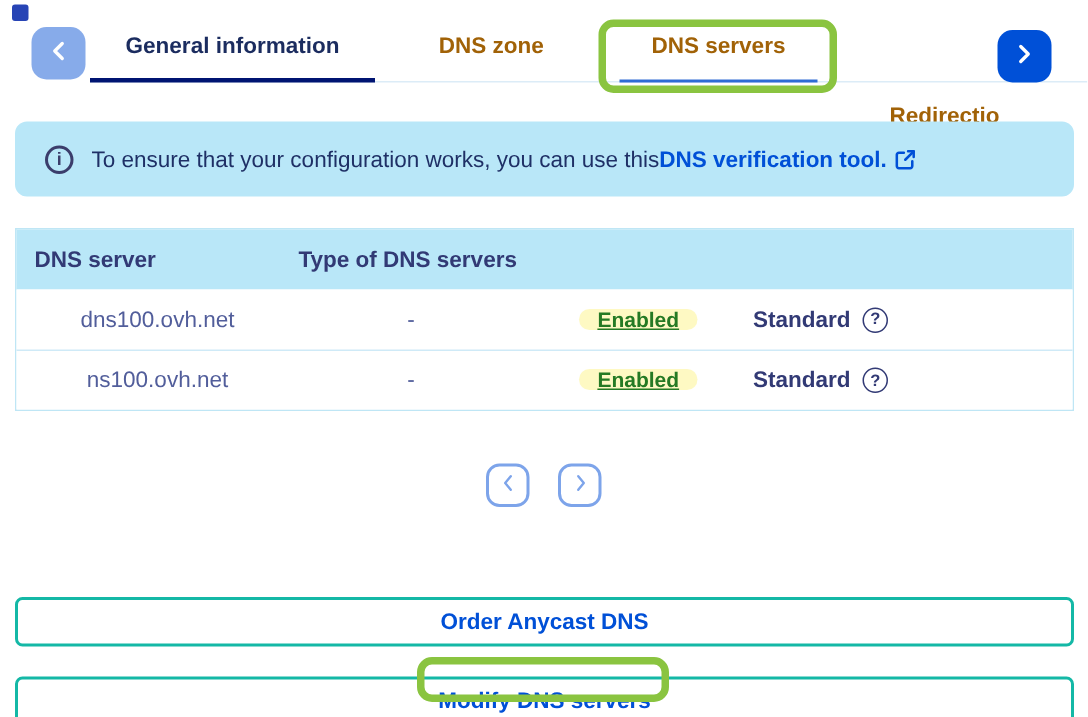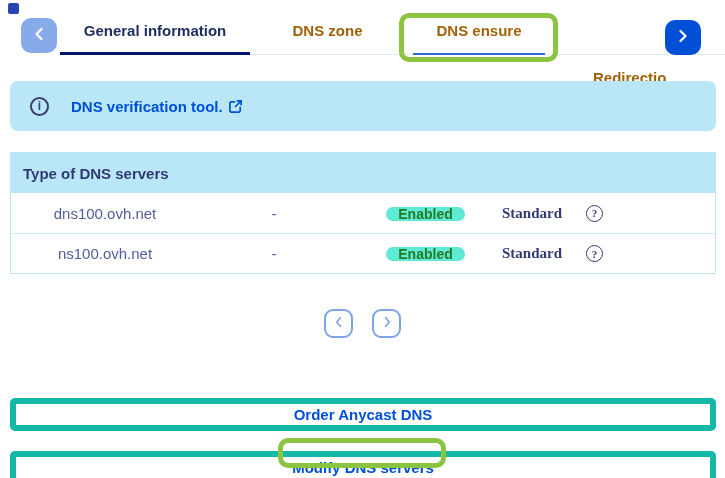--- a/index.html
+++ b/index.html
@@ -41,50 +41,50 @@
 
   
   .banner { position: absolute; left: 10px; top: 81px; width: 706px; height: 50px;
     background: #b9e7f8; border-radius: 8px; display: flex; align-items: center;
     padding-left: 20px; }
   .info-icon { width: 19px; height: 19px; border: 2px solid #3b3d6b; border-radius: 50%;
     color: #3b3d6b; font-size: 12px; font-weight: bold; display: flex; align-items: center;
     justify-content: center; flex-shrink: 0; margin-right: 12px; }
   .banner-text { color: #1f3066; font-size: 15px; }
   .banner-link { color: #0050d7; font-size: 15px; font-weight: bold; text-decoration: none;
-    cursor: pointer; margin-left: 10px; }
+    cursor: pointer; margin-left: 0; }
   .ext-icon { margin-left: 5px; display: inline-flex; cursor: pointer; }
 
   
   .dns-table { position: absolute; left: 10px; top: 152px; width: 706px;
     border: 1px solid #bfe6f5; }
   .trow { display: grid; grid-template-columns: 176px 162px 141px 1fr; height: 40px;
     align-items: center; background: #fff; }
   .thead { background: #b9e7f8; }
   .trow + .trow { border-top: 1px solid #cfeaf7; }
   .thead + .trow { border-top: none; }
   .th { padding-left: 12px; font-size: 15px; font-weight: bold; color: #323a75; }
   .td { padding-left: 12px; font-size: 15px; color: #525e9b; text-align: center; }
-  .td-type { display: flex; align-items: center; gap: 24px; font-weight: bold; color: #323a75; font-family: Liberation Serif, serif; }
-  .badge { display: inline-block; background: #5eead4; color: #257a24; font-weight: bold;
-    font-size: 14px; line-height: 1; padding: 0 12px; border-radius: 13px; }
+  .td-type { display: flex; align-items: center; gap: 8px; font-weight: bold; color: #323a75; }
+  .badge { display: inline-block; background: #fef9c3; color: #257a24; font-weight: bold;
+    font-size: 14px; line-height: 1; padding: 0 12px; border-radius: 13px; text-decoration: underline; }
   .help-icon { width: 17px; height: 17px; border: 1.5px solid #323a75; border-radius: 50%;
     color: #323a75; font-size: 11px; font-weight: 600; display: inline-flex; align-items: center;
     justify-content: center; cursor: pointer; flex-shrink: 0; }
 
   
   .pager-btn { position: absolute; top: 309px; width: 29px; height: 29px; background: #fff;
     border: 2px solid #7da4ea; border-radius: 9px; display: flex; align-items: center;
     justify-content: center; cursor: pointer; }
   .pager-prev { left: 324px; }
   .pager-next { left: 372px; }
 
   
   .action-btn { position: absolute; left: 10px; width: 706px; height: 33px; background: #fff;
-    border: 6px solid #14b8a6; border-radius: 5px; color: #0050d7; font-size: 15px;
+    border: 2px solid #14b8a6; border-radius: 5px; color: #0050d7; font-size: 15px;
     font-weight: bold; font-family: inherit; cursor: pointer; }
   .btn-order  { top: 398px; }
   .btn-modify { top: 451px; }
 </style>
 </head>
 <body>
 
 <div class="screen">
 
   <div class="corner-square"></div>
@@ -95,51 +95,53 @@
     <button class="nav-btn nav-prev">
       <span>
         <svg width="10" height="14" viewBox="0 0 10 14">
             <path d="M7.5 2 L2.5 7 L7.5 12" fill="none" stroke="#ffffff" stroke-width="2.2" stroke-linecap="round" stroke-linejoin="round"></path>
           </svg>
       </span>
     </button>
 
     <div class="tab tab-general">General information</div>
     <div class="tab tab-zone">DNS zone</div>
-    <div class="tab tab-servers">DNS ensure</div>
+    <div class="tab tab-servers">DNS servers</div>
     <div class="tab tab-redirect">Redirectio</div>
 
     <div class="underline-active"></div>
     <div class="underline-hover"></div>
 
     <button class="nav-btn nav-next">
       <span>
         <svg width="10" height="14" viewBox="0 0 10 14">
             <path d="M2.5 2 L7.5 7 L2.5 12" fill="none" stroke="#ffffff" stroke-width="2.2" stroke-linecap="round" stroke-linejoin="round"></path>
           </svg>
       </span>
     </button>
 
     <div class="annotation ann-tab"></div>
   </div>
 
   <div class="banner">
     <span class="info-icon">i</span>
+    <span class="banner-text">To ensure that your configuration works, you can use this</span>
     <a class="banner-link">DNS verification tool.</a>
     <span class="ext-icon">
       <svg width="15" height="15" viewBox="0 0 16 16" fill="none" stroke="#0050d7" stroke-width="1.8" stroke-linecap="round" stroke-linejoin="round">
         <path d="M7 3H3.5A1.5 1.5 0 0 0 2 4.5v8A1.5 1.5 0 0 0 3.5 14h8a1.5 1.5 0 0 0 1.5-1.5V9"></path>
         <path d="M10 2h4v4"></path>
         <path d="M14 2L8 8"></path>
       </svg>
     </span>
   </div>
 
   <div class="dns-table">
     <div class="trow thead">
+      <div class="th">DNS server</div>
       <div class="th">Type of DNS servers</div>
     </div>
 
     <div class="trow">
       <div class="td">dns100.ovh.net</div>
       <div class="td">-</div>
       <div class="td">
         <span class="badge">Enabled</span>
       </div>
       <div class="td td-type">

